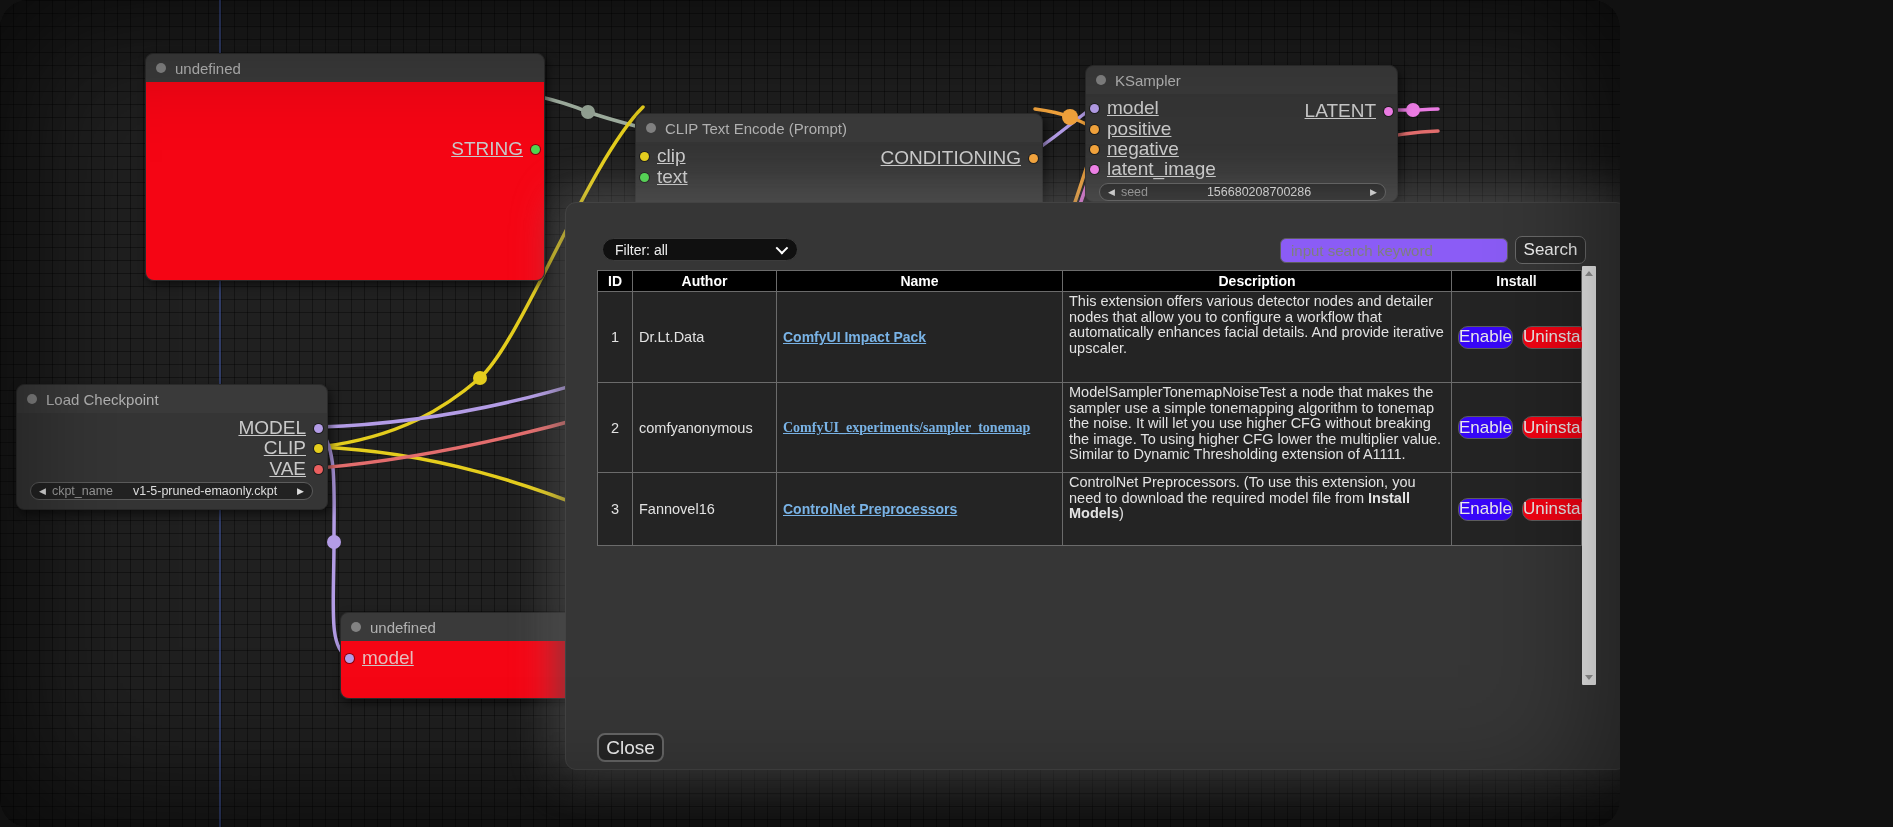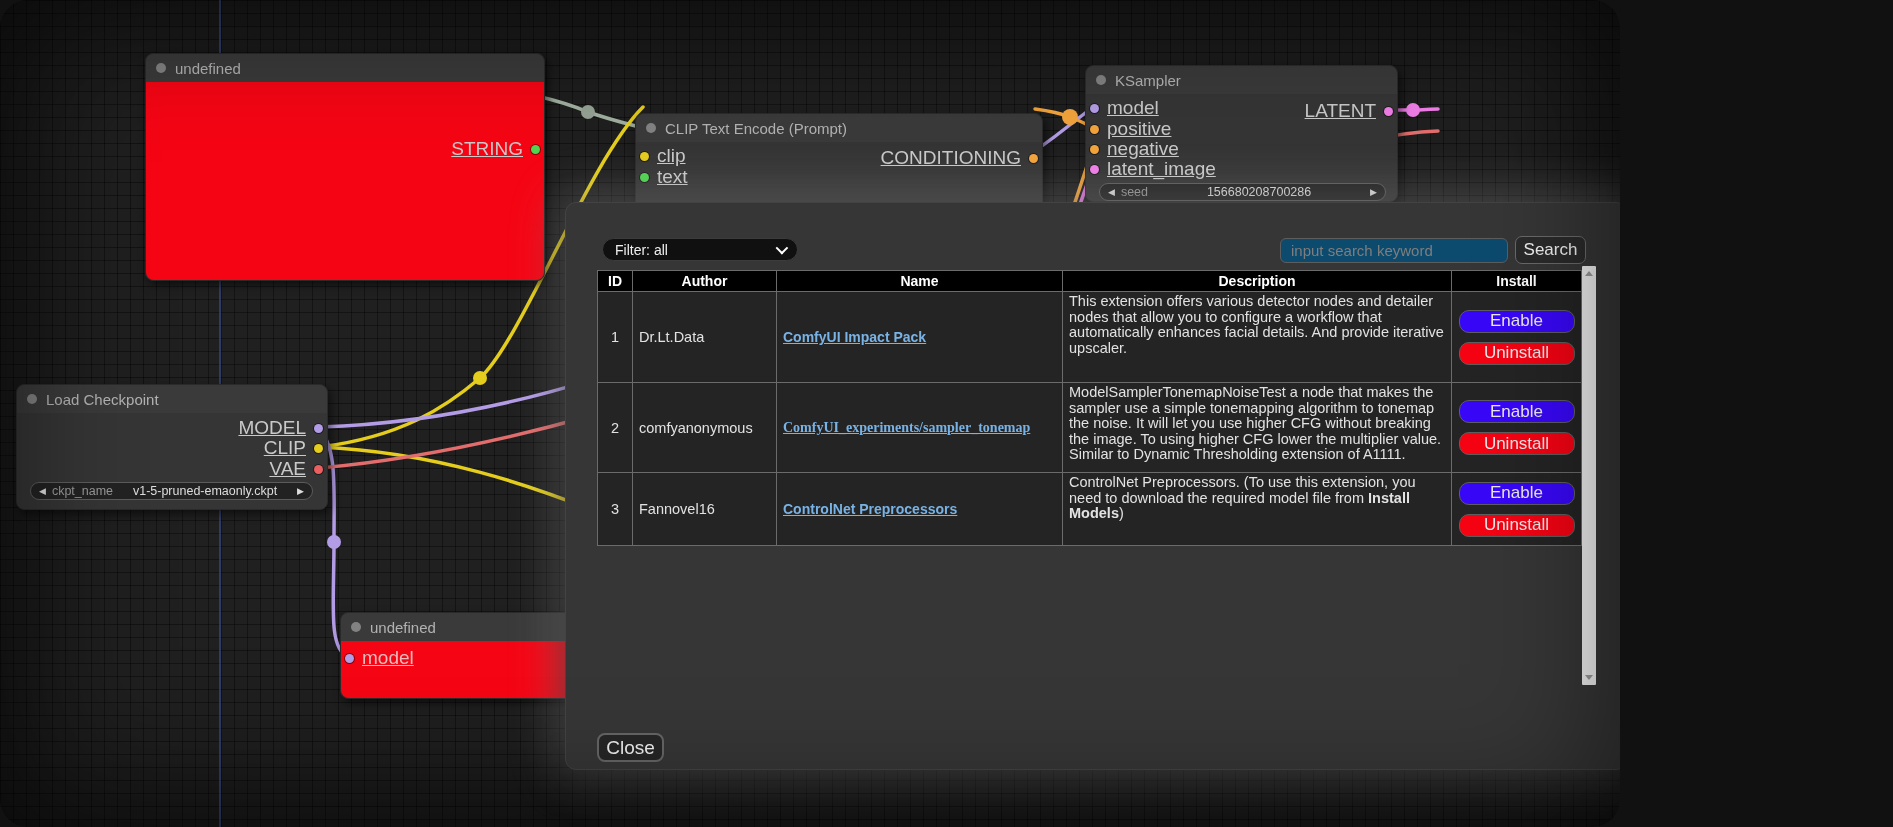--- a/index.html
+++ b/index.html
@@ -37,36 +37,36 @@
   .redlabel{color:#e5bcbc;}
 
   
   .dialog{position:absolute;left:565px;top:202px;width:1062px;height:568px;background:#363636;
         border-radius:11px;z-index:5;border:1px solid #434343;
         box-shadow:0 0 46px 10px rgba(185,185,185,0.30), 0 10px 35px rgba(0,0,0,0.6);}
   .filter-select{position:absolute;left:36px;top:35px;width:196px;height:23px;background:#101010;
         border:1px solid #3c3c3c;border-radius:12px;color:#eee;font-size:14px;display:flex;align-items:center;
         padding:0 12px;justify-content:space-between;cursor:pointer;}
   .chev{width:9px;height:9px;border-right:2px solid #fff;border-bottom:2px solid #fff;transform:rotate(45deg) translateY(-2px);}
-  .search-input{position:absolute;left:714px;top:35px;width:228px;height:25px;background:#0c4a6e;
+  .search-input{position:absolute;left:714px;top:35px;width:228px;height:25px;background:#8b5cf6;
         border:1px solid #5d5d5d;border-radius:6px;color:#e5e5e5;font-size:15px;padding:0 10px;outline:none;}
   .search-input::placeholder{color:#7e7e7e;}
   .search-btn{position:absolute;left:949px;top:33px;width:71px;height:28px;background:#2b2b2b;color:#f0f0f0;
         border:1px solid #6a6a6a;border-radius:7px;font-size:17px;cursor:pointer;padding:0;}
   .scrollwrap{position:absolute;left:31px;top:63px;width:999px;height:419px;}
   table.ext{border-collapse:collapse;width:984px;table-layout:fixed;margin-top:4px;}
   table.ext th{background:#000;color:#fff;font-size:14px;font-weight:bold;height:21px;border:1px solid #6b6b6b;padding:0;}
   table.ext td{background:#242424;border:1px solid #6b6b6b;color:#e2e2e2;font-size:14.5px;padding:2px 6px;}
   td.cell-id{text-align:center;width:35px;}
   col.w-id{width:35px;}col.w-author{width:144px;}col.w-name{width:286px;}col.w-desc{width:389px;}col.w-install{width:130px;}
   td.cell-name{white-space:nowrap;overflow:hidden;}
   td.cell-name a{color:#79b3e6;font-weight:bold;font-size:14px;text-decoration:underline;}
   td.cell-desc{vertical-align:top;font-size:12.9px;line-height:15.6px;color:#ececec;padding:1px 4px;margin-left:36px;}
   td.cell-install{text-align:center;}
-  .btn-stack{display:flex;flex-direction:column;align-items:center;gap:9px;}
+  .btn-stack{display:flex;flex-direction:row;align-items:center;gap:9px;}
   .btn-enable,.btn-uninstall{width:116px;height:23px;border-radius:10px;border:1px solid #5e5e5e;
         color:#e9e9e9;font-size:17px;line-height:20px;cursor:pointer;padding:0;}
   .btn-enable{background:#3807f8;}
   .btn-uninstall{background:#f50313;}
   .vscroll{position:absolute;right:0;top:0;width:14px;height:419px;background:#f1f1f1;border-radius:1px;}
   .vscroll .tri-up{position:absolute;left:3px;top:5px;width:0;height:0;border-left:4px solid transparent;border-right:4px solid transparent;border-bottom:5px solid #9a9a9a;}
   .vscroll .tri-down{position:absolute;left:3px;bottom:5px;width:0;height:0;border-left:4px solid transparent;border-right:4px solid transparent;border-top:5px solid #9a9a9a;}
   .close-btn{position:absolute;left:31px;top:530px;width:67px;height:29px;background:#262626;color:#f0f0f0;
         border:2px solid #666;border-radius:8px;font-size:19px;cursor:pointer;padding:0;}
 </style>

